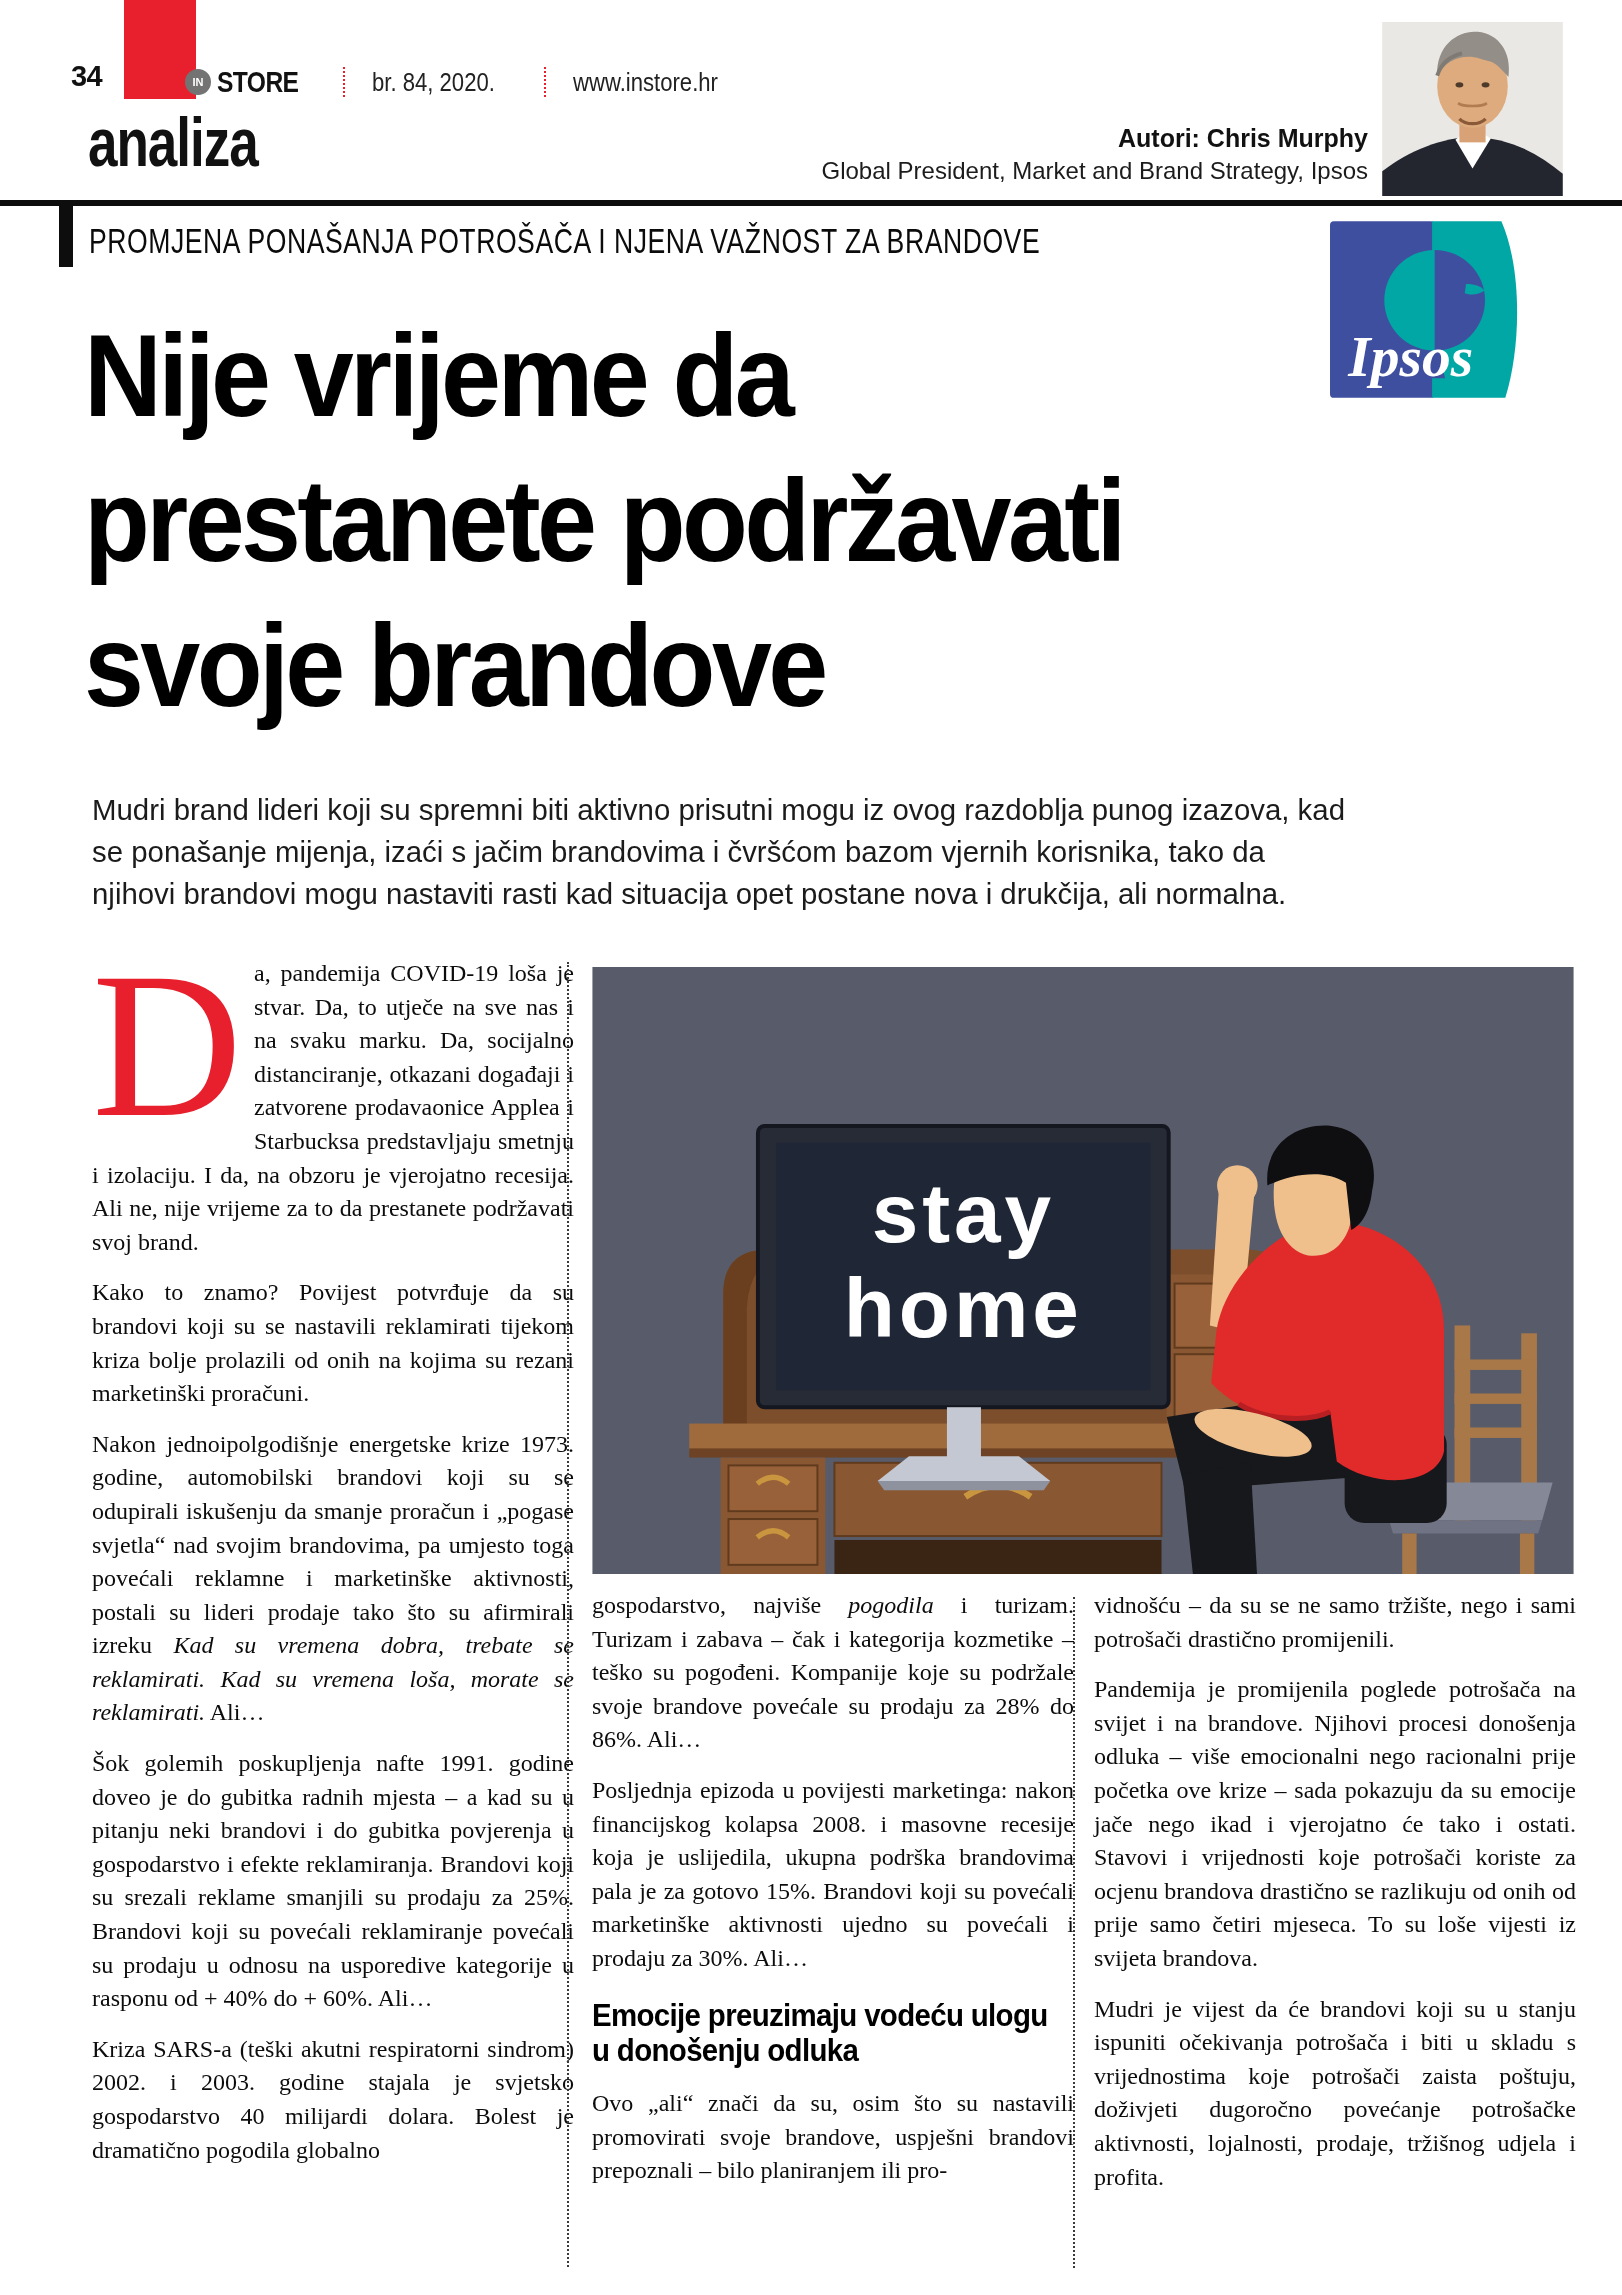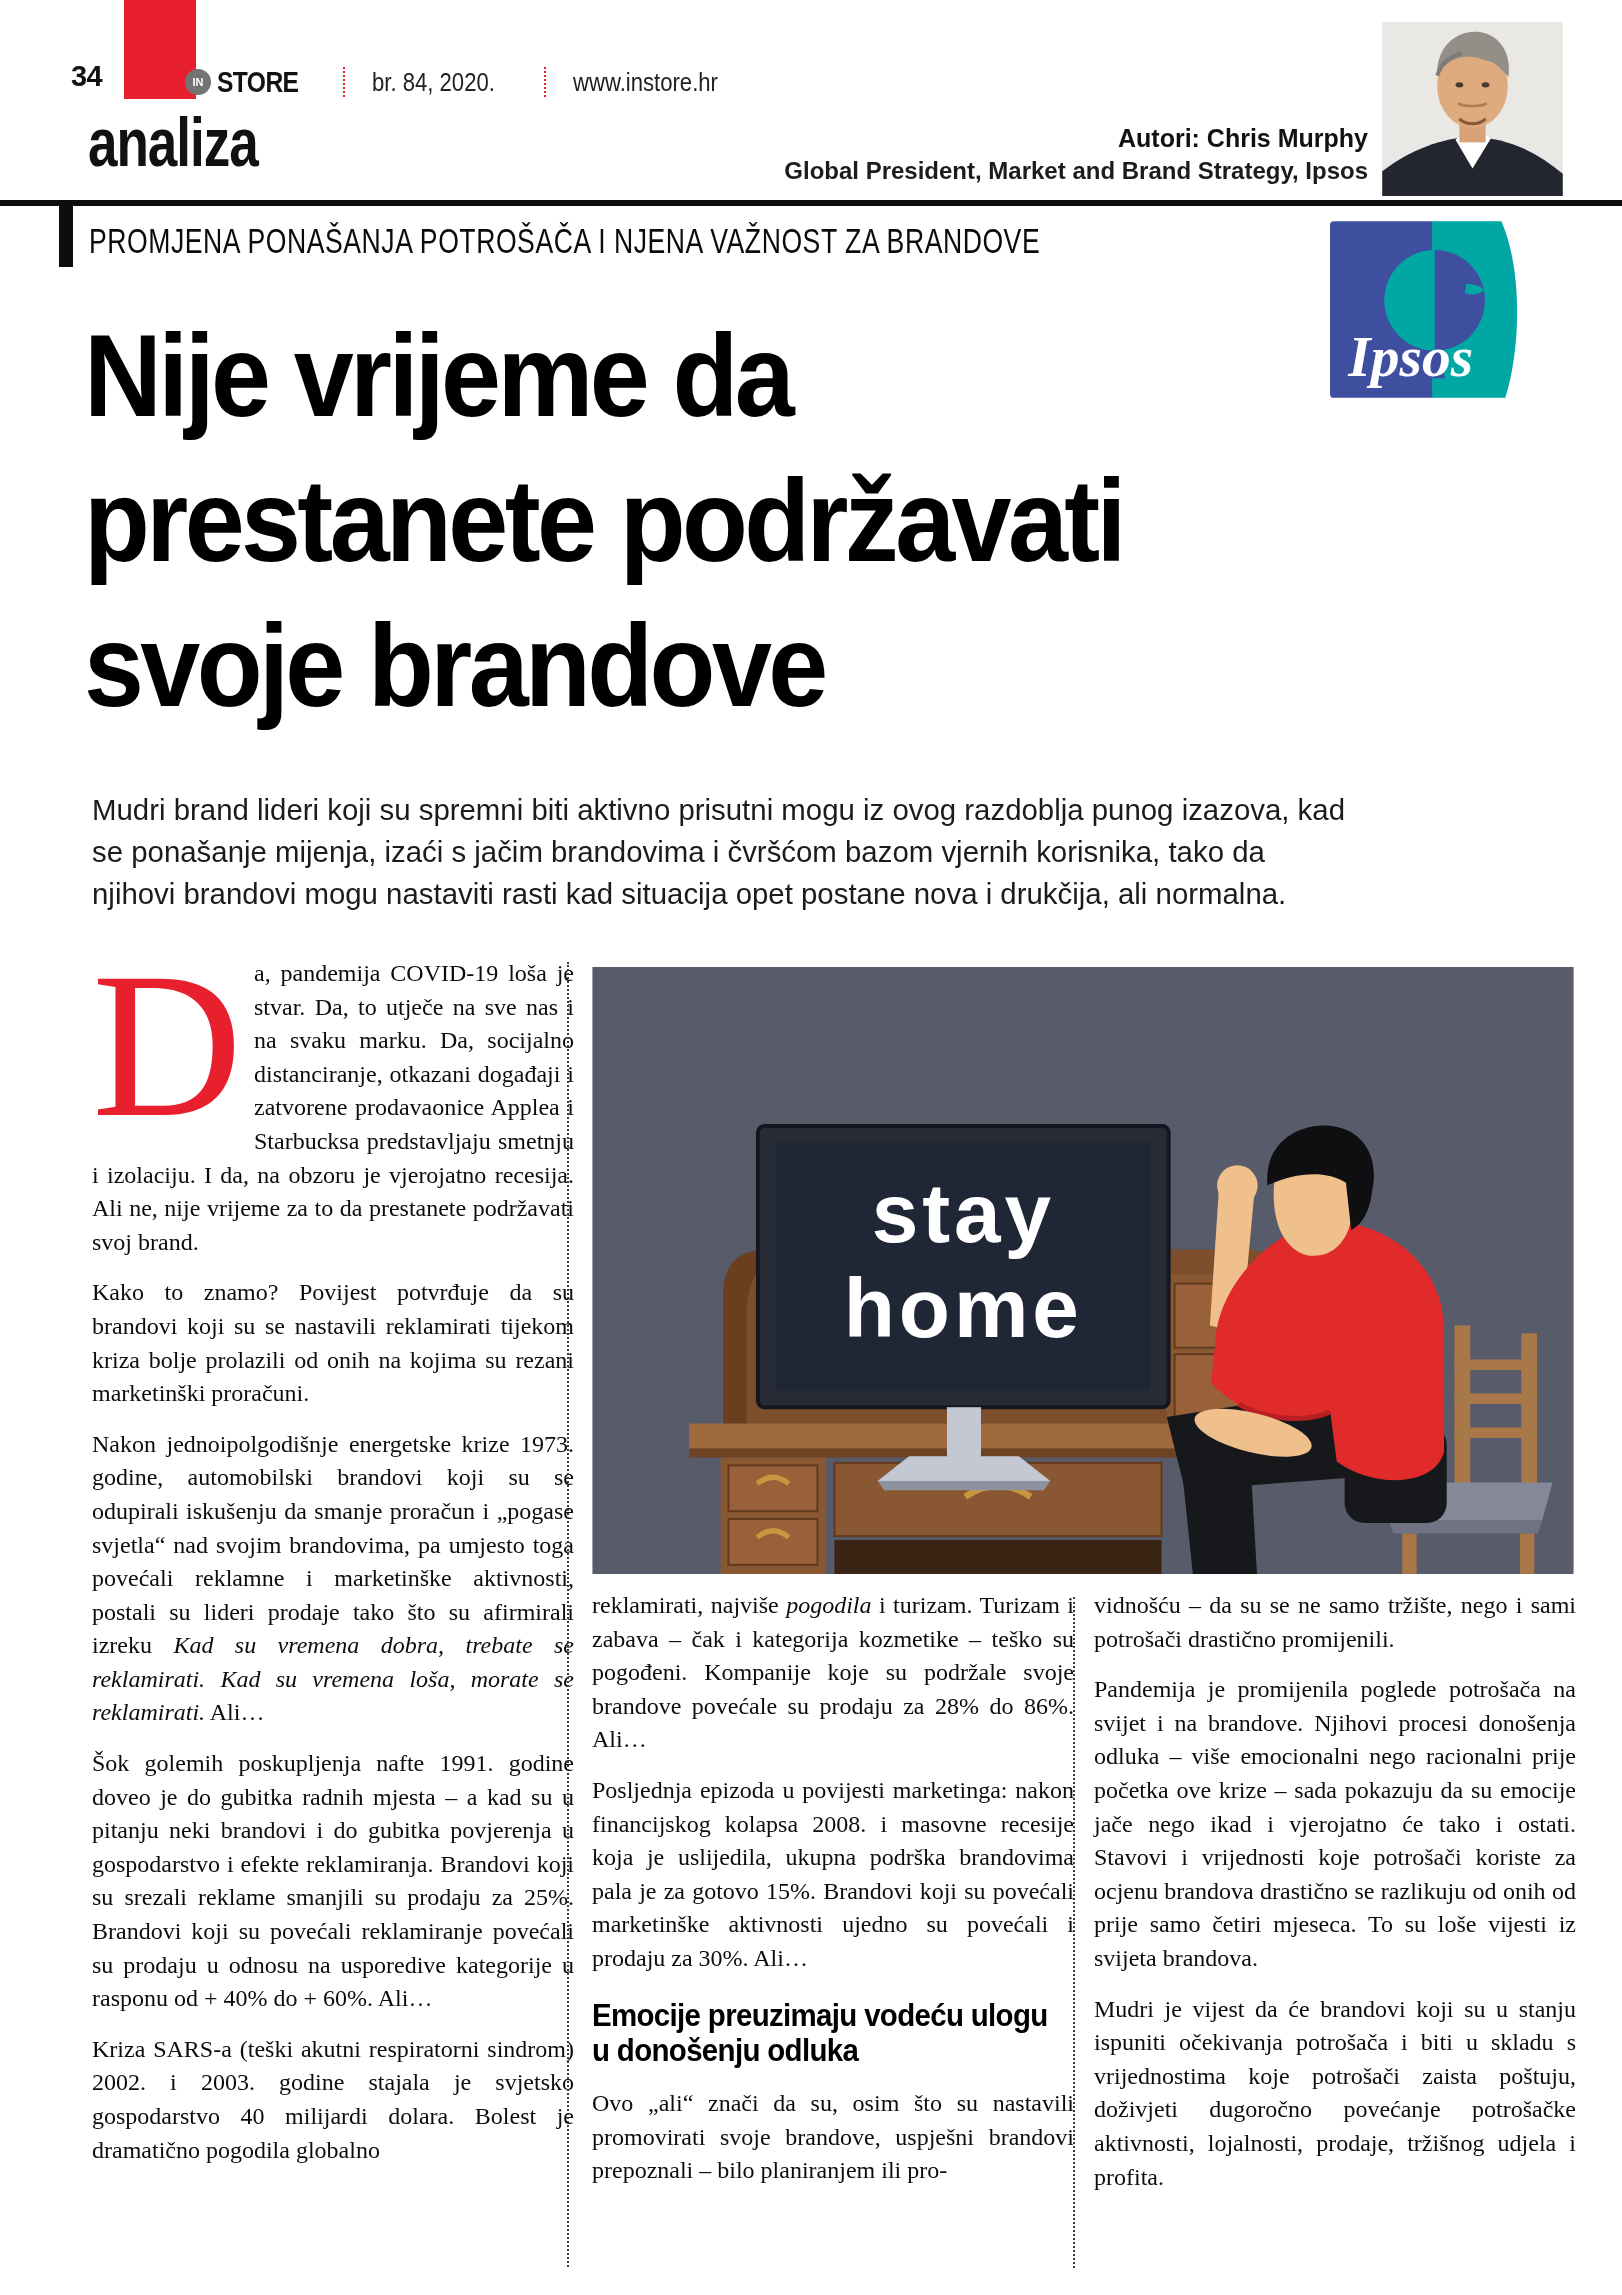--- a/index.html
+++ b/index.html
@@ -13,21 +13,21 @@
   .in-badge{left:185px;top:69px;width:26px;height:26px;border-radius:50%;background:#737373;
             color:#fff;font-size:11px;font-weight:800;display:flex;align-items:center;justify-content:center;}
   .masthead{left:217px;top:65px;height:34px;display:flex;align-items:center;gap:27px;}
   .store{font-size:30px;font-weight:900;letter-spacing:-0.7px;transform:scaleX(.82);transform-origin:left center;}
   .dotsep{width:0;height:30px;border-left:2.6px dotted var(--red);}
   .issue,.site{font-size:26px;font-weight:400;color:#222;transform:scaleX(.85);transform-origin:left center;white-space:nowrap;}
   .section-title{left:88px;top:103px;font-size:68px;font-weight:900;letter-spacing:-1.3px;
                  transform:scaleX(.78);transform-origin:left top;}
   .author-block{left:589px;top:124px;width:779px;text-align:right;}
   .author-name{font-size:25px;font-weight:800;}
-  .author-role{font-size:24px;font-weight:700;color:#1c1c1c;margin-top:3.9px;}
+  .author-role{font-size:24px;font-weight:400;color:#1c1c1c;margin-top:3.9px;}
   .author-photo{left:1382px;top:22px;width:181px;height:174px;}
 
   
   .top-rule{left:0;top:200px;width:1623px;height:5.9px;background:#0d0d0d;}
   .kicker-bar{left:59px;top:200px;width:13.7px;height:67px;background:#0d0d0d;}
   .kicker{left:89px;top:221px;font-size:35px;font-weight:400;letter-spacing:0.7px;white-space:nowrap;
           transform:scaleX(.76);transform-origin:left top;color:#0b0b0b;}
   .ipsos{left:1330px;top:221px;width:191px;height:177px;}
 
   
@@ -175,21 +175,21 @@
            L1138,756 C1198,800 1292,792 1302,740 L1302,556 C1302,464 1232,406 1160,392 Z" fill="#e12a2a"></path>
   <path d="M1128,680 C1096,696 1030,694 988,668" stroke="#b81f22" stroke-width="8" fill="none"></path>
 
   <ellipse cx="1010" cy="712" rx="92" ry="30" transform="rotate(14 1010 712)" fill="#efc08b"></ellipse>
 
   <path d="M1042,332 C1038,392 1058,432 1094,441 C1130,446 1156,420 1161,380 C1166,340 1150,300 1110,294 C1074,291 1048,306 1042,332 Z" fill="#efc08b"></path>
   <path d="M1032,334 C1026,270 1078,238 1130,243 C1186,250 1202,300 1192,342 C1188,380 1172,396 1160,402 L1152,330 C1120,308 1068,316 1032,334 Z" fill="#0f0f12"></path>
 </svg>
 
 <div class="abs col col2">
-  <p><span>reklamirati, najviše </span><span class="ital">pogodila</span><span> i turizam. Turizam i zabava – čak i kategorija kozmetike – teško su pogođeni. Kompanije koje su podržale svoje brandove povećale su prodaju za 28% do 86%. Ali…</span></p>
+  <p><span>gospodarstvo, najviše </span><span class="ital">pogodila</span><span> i turizam. Turizam i zabava – čak i kategorija kozmetike – teško su pogođeni. Kompanije koje su podržale svoje brandove povećale su prodaju za 28% do 86%. Ali…</span></p>
   <p>Posljednja epizoda u povijesti marketinga: nakon financijskog kolapsa 2008. i masovne recesije koja je uslijedila, ukupna podrška brandovima pala je za gotovo 15%. Brandovi koji su povećali marketinške aktivnosti ujedno su povećali i prodaju za 30%. Ali…</p>
   <div class="subhead">Emocije preuzimaju vodeću ulogu u donošenju odluka</div>
   <p>Ovo „ali“ znači da su, osim što su nastavili promovirati svoje brandove, uspješni brandovi prepoznali – bilo planiranjem ili pro-</p>
 </div>
 
 <div class="abs col col3">
   <p>vidnošću – da su se ne samo tržište, nego i sami potrošači drastično promijenili.</p>
   <p>Pandemija je promijenila poglede potrošača na svijet i na brandove. Njihovi procesi donošenja odluka – više emocionalni nego racionalni prije početka ove krize – sada pokazuju da su emocije jače nego ikad i vjerojatno će tako i ostati. Stavovi i vrijednosti koje potrošači koriste za ocjenu brandova drastično se razlikuju od onih od prije samo četiri mjeseca. To su loše vijesti iz svijeta brandova.</p>
   <p>Mudri je vijest da će brandovi koji su u stanju ispuniti očekivanja potrošača i biti u skladu s vrijednostima koje potrošači zaista poštuju, doživjeti dugoročno povećanje potrošačke aktivnosti, lojalnosti, prodaje, tržišnog udjela i profita.</p>
 </div>

